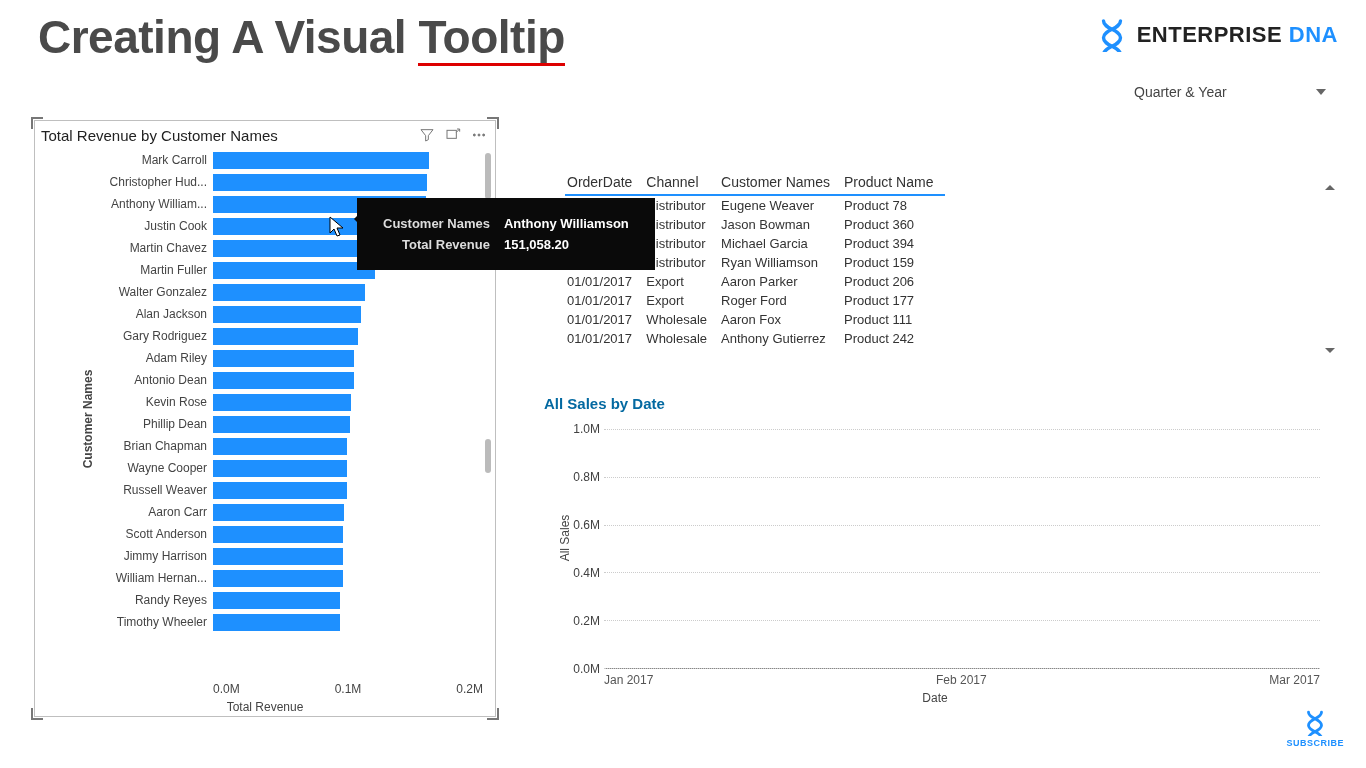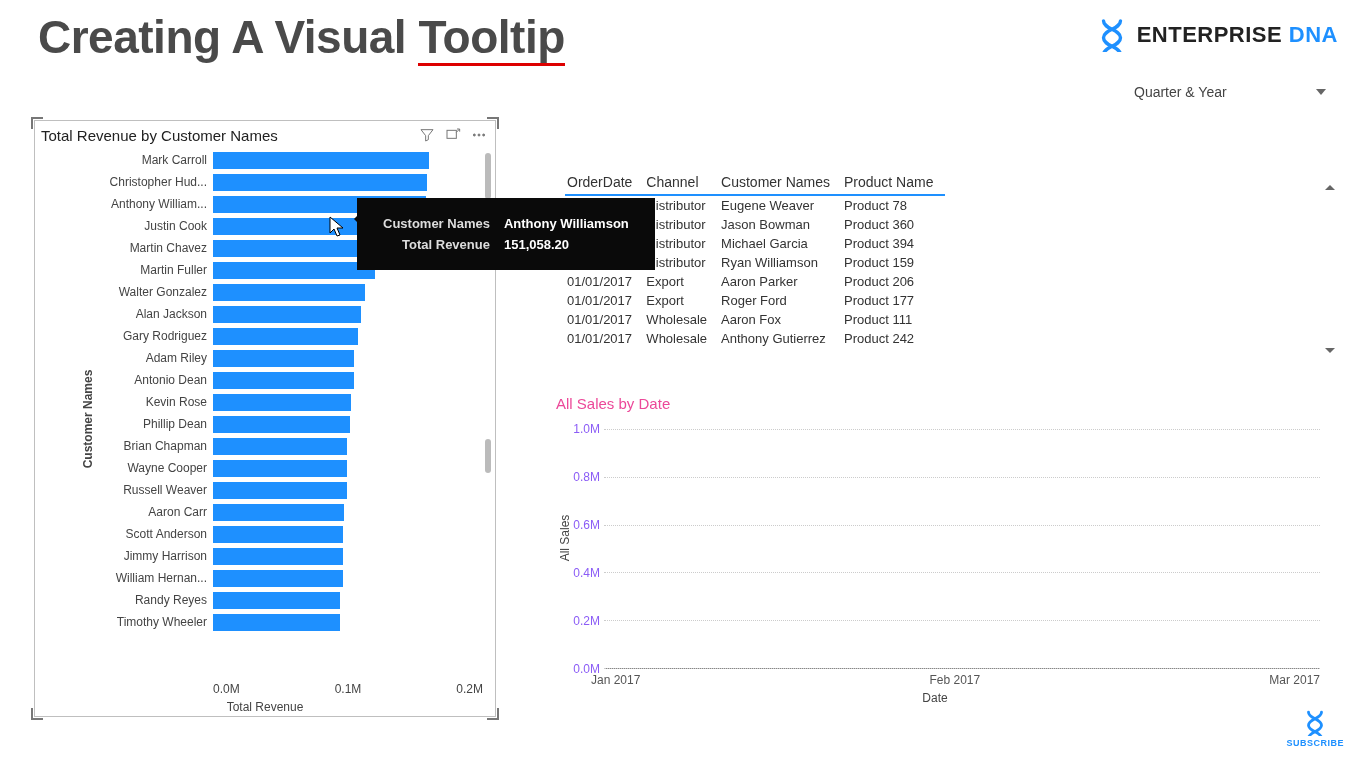--- a/index.html
+++ b/index.html
@@ -43,28 +43,28 @@
   .cursor{position:absolute;left:329px;top:216px;z-index:31}
   
   .tablewrap{position:absolute;left:565px;top:170px;width:770px;height:195px;font-size:13px}
   .tbl{border-collapse:collapse;width:auto}
   .tbl th{text-align:left;font-weight:500;color:#333;padding:4px 12px 4px 2px;border-bottom:2px solid #1e90ff;font-size:14px}
   .tbl td{padding:2px 12px 2px 2px;color:#333}
   .tablewrap .tscroll{position:absolute;right:-2px;top:10px;width:14px;height:180px}
   .sarrow{width:0;height:0;border:5px solid transparent;margin:0 auto}
   
   .colchart{position:absolute;left:540px;top:395px;width:790px;height:310px}
-  .colchart-title{font-size:15px;color:#ec4899;font-weight:400;margin-left:16px}
+  .colchart-title{font-size:15px;color:#0369a1;font-weight:700;margin-left:4px}
   .col-plot{position:absolute;left:64px;right:10px;top:34px;bottom:36px;border-bottom:1px solid #888}
   .gridline{position:absolute;left:0;right:0;border-top:1px dotted #ccc}
   .col-bars{position:absolute;left:0;right:0;bottom:0;display:flex;align-items:flex-end;gap:2px}
   .cb{flex:1;background:#1e90ff}
-  .yt{position:absolute;left:0;width:60px;text-align:right;font-size:12px;color:#8b5cf6;transform:translateY(-50%)}
+  .yt{position:absolute;left:0;width:60px;text-align:right;font-size:12px;color:#404040;transform:translateY(-50%)}
   .col-y-title{position:absolute;left:2px;top:46%;transform:translateY(-50%) rotate(-90deg);font-size:12px;color:#444;font-weight:500}
-  .col-x-labels{position:absolute;left:51px;right:10px;bottom:18px;display:flex;justify-content:space-between;font-size:12px;color:#555}
+  .col-x-labels{position:absolute;left:64px;right:10px;bottom:18px;display:flex;justify-content:space-between;font-size:12px;color:#555}
   .col-x-title{position:absolute;bottom:0;left:0;right:0;text-align:center;font-size:12px;color:#444;font-weight:500}
   .subscribe{position:absolute;right:22px;bottom:20px;text-align:center;color:#1e90ff;font-size:9px;font-weight:700;letter-spacing:.5px}
   .chevron{width:0;height:0;border-left:5px solid transparent;border-right:5px solid transparent;border-top:6px solid #666;display:inline-block}
 </style>
 </head>
 <body>
 
 <div class="page">
 
   <div class="title">

